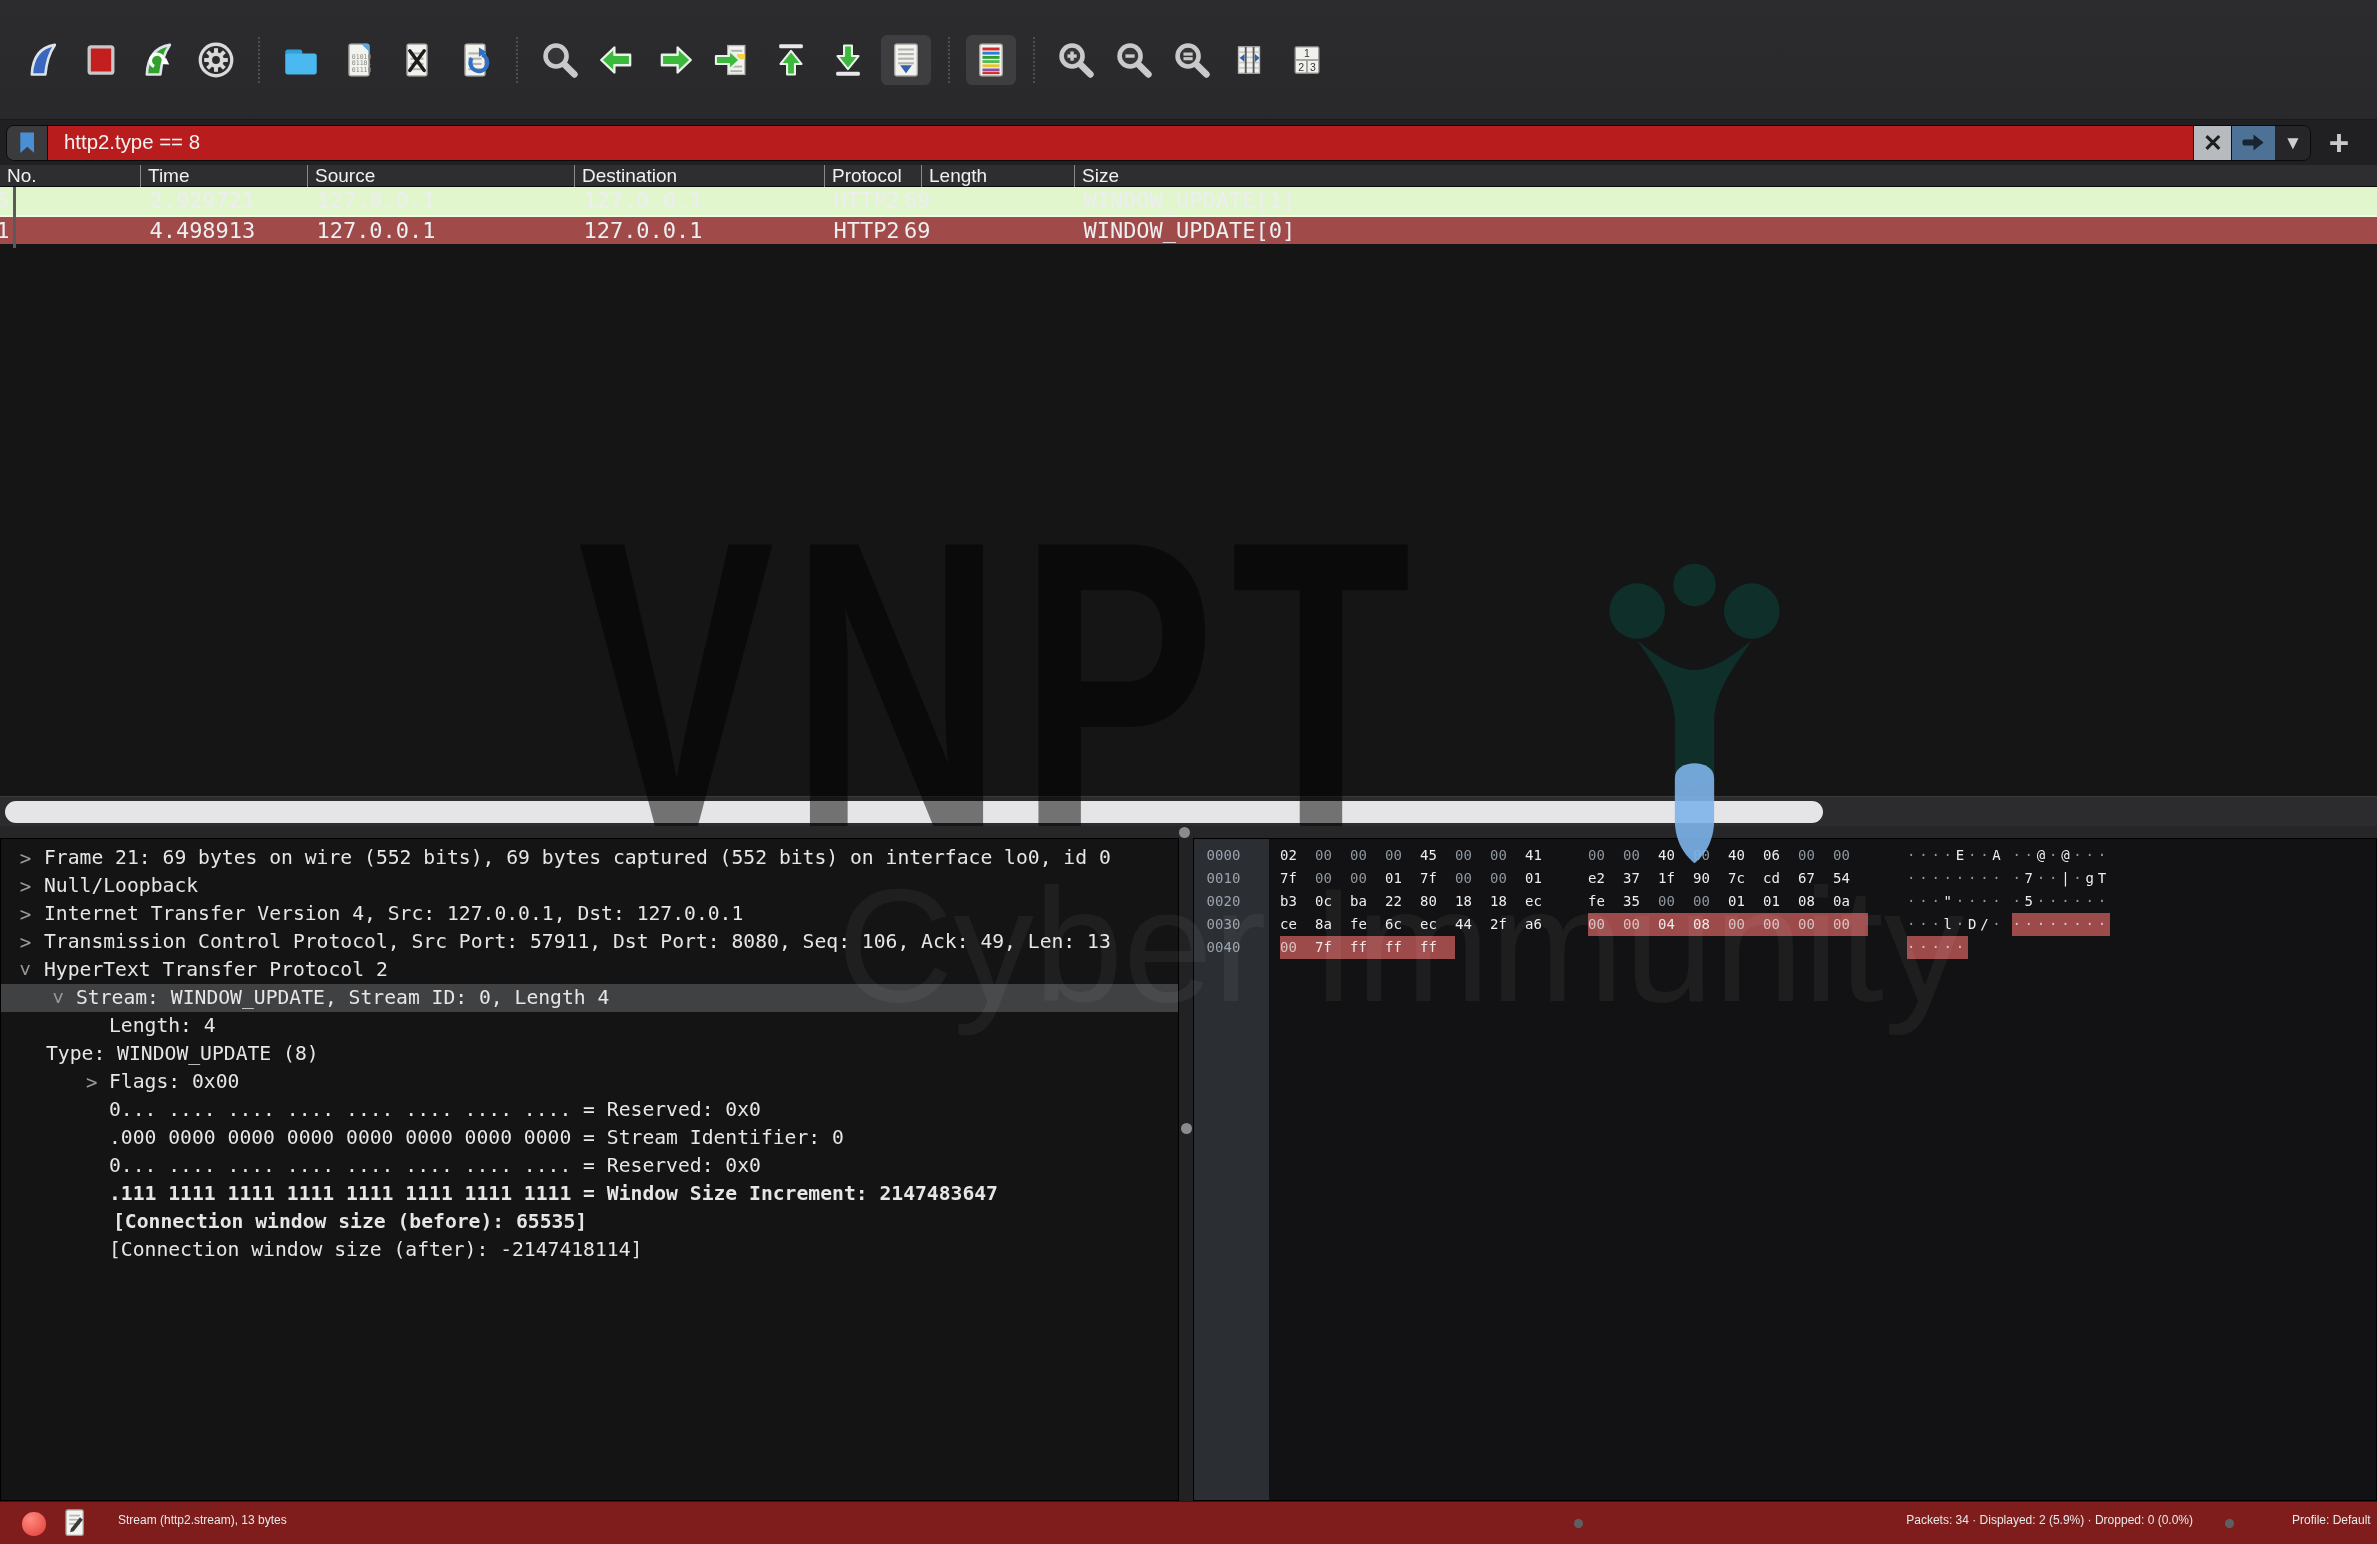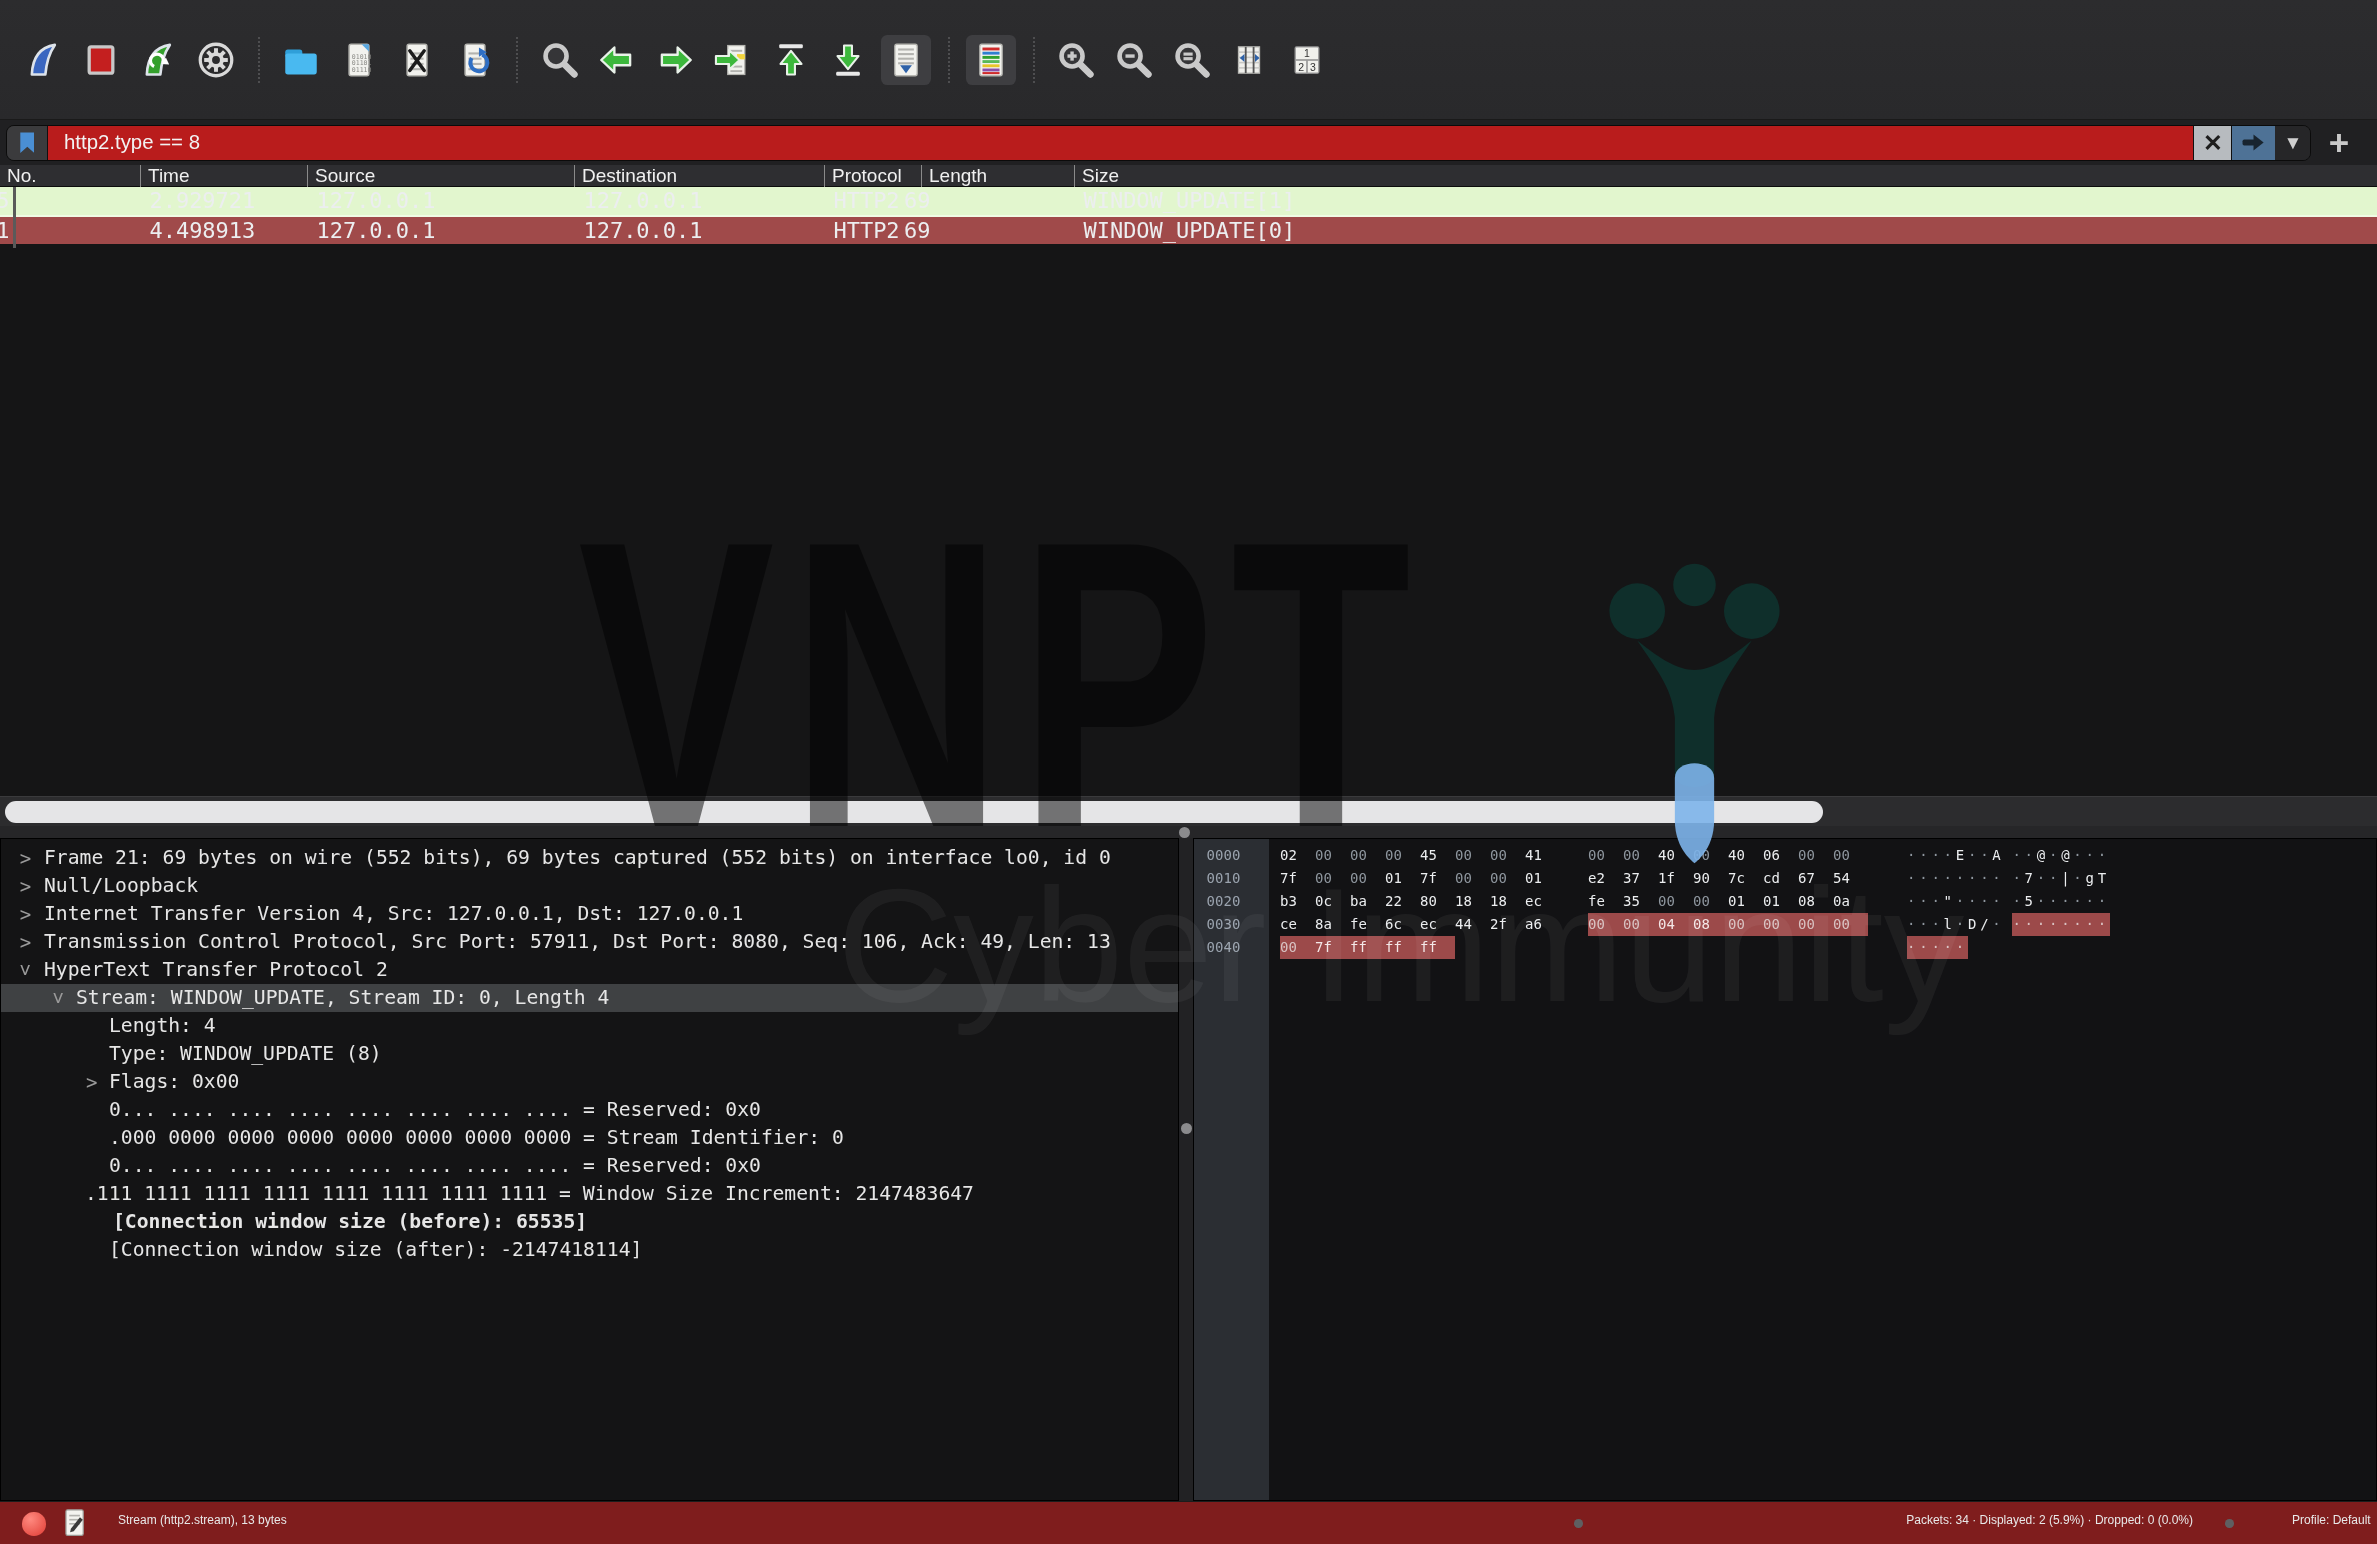--- a/index.html
+++ b/index.html
@@ -387,26 +387,26 @@
 
 <div id="lower">
   <div id="details-pane">
       <div class="dline" style="padding-left: 43px;"><span class="exp" style="left: 12.6px;">&gt;</span><span>Frame 21: 69 bytes on wire (552 bits), 69 bytes captured (552 bits) on interface lo0, id 0</span></div>
       <div class="dline" style="padding-left: 43px;"><span class="exp" style="left: 12.6px;">&gt;</span><span>Null/Loopback</span></div>
       <div class="dline" style="padding-left: 43px;"><span class="exp" style="left: 12.6px;">&gt;</span><span>Internet Transfer Version 4, Src: 127.0.0.1, Dst: 127.0.0.1</span></div>
       <div class="dline" style="padding-left: 43px;"><span class="exp" style="left: 12.6px;">&gt;</span><span>Transmission Control Protocol, Src Port: 57911, Dst Port: 8080, Seq: 106, Ack: 49, Len: 13</span></div>
       <div class="dline" style="padding-left: 43px;"><span class="exp open" style="left: 12.6px;">&gt;</span><span>HyperText Transfer Protocol 2</span></div>
       <div class="dline sel" style="padding-left: 75px;"><span class="exp open" style="left: 46px;">&gt;</span><span>Stream: WINDOW_UPDATE, Stream ID: 0, Length 4</span></div>
       <div class="dline" style="padding-left: 108px;"><span>Length: 4</span></div>
-      <div class="dline" style="padding-left: 108px;"><span>Type: WINDOW_UPDATE (8)</span></div>
+      <div class="dline" style="padding-left: 45px;"><span>Type: WINDOW_UPDATE (8)</span></div>
       <div class="dline" style="padding-left: 108px;"><span class="exp" style="left: 79px;">&gt;</span><span>Flags: 0x00</span></div>
       <div class="dline" style="padding-left: 108px;"><span>0... .... .... .... .... .... .... .... = Reserved: 0x0</span></div>
       <div class="dline" style="padding-left: 108px;"><span>.000 0000 0000 0000 0000 0000 0000 0000 = Stream Identifier: 0</span></div>
       <div class="dline" style="padding-left: 108px;"><span>0... .... .... .... .... .... .... .... = Reserved: 0x0</span></div>
-      <div class="dline" style="padding-left: 84px;"><span>.111 1111 1111 1111 1111 1111 1111 1111 = Window Size Increment: 2147483647</span></div>
+      <div class="dline" style="padding-left: 108px; font-weight: bold;"><span>.111 1111 1111 1111 1111 1111 1111 1111 = Window Size Increment: 2147483647</span></div>
       <div class="dline" style="padding-left: 112px; font-weight: bold;"><span>[Connection window size (before): 65535]</span></div>
       <div class="dline" style="padding-left: 108px;"><span>[Connection window size (after): -2147418114]</span></div>
     </div>
   <div id="vsplitter">
     <div class="splitdot" style="left:1.6px; top:285px;"></div>
   </div>
   <div id="hex-pane">
     <div id="hex-gutter"></div>
     <div id="hex-rows">
         <div class="hexrow">

